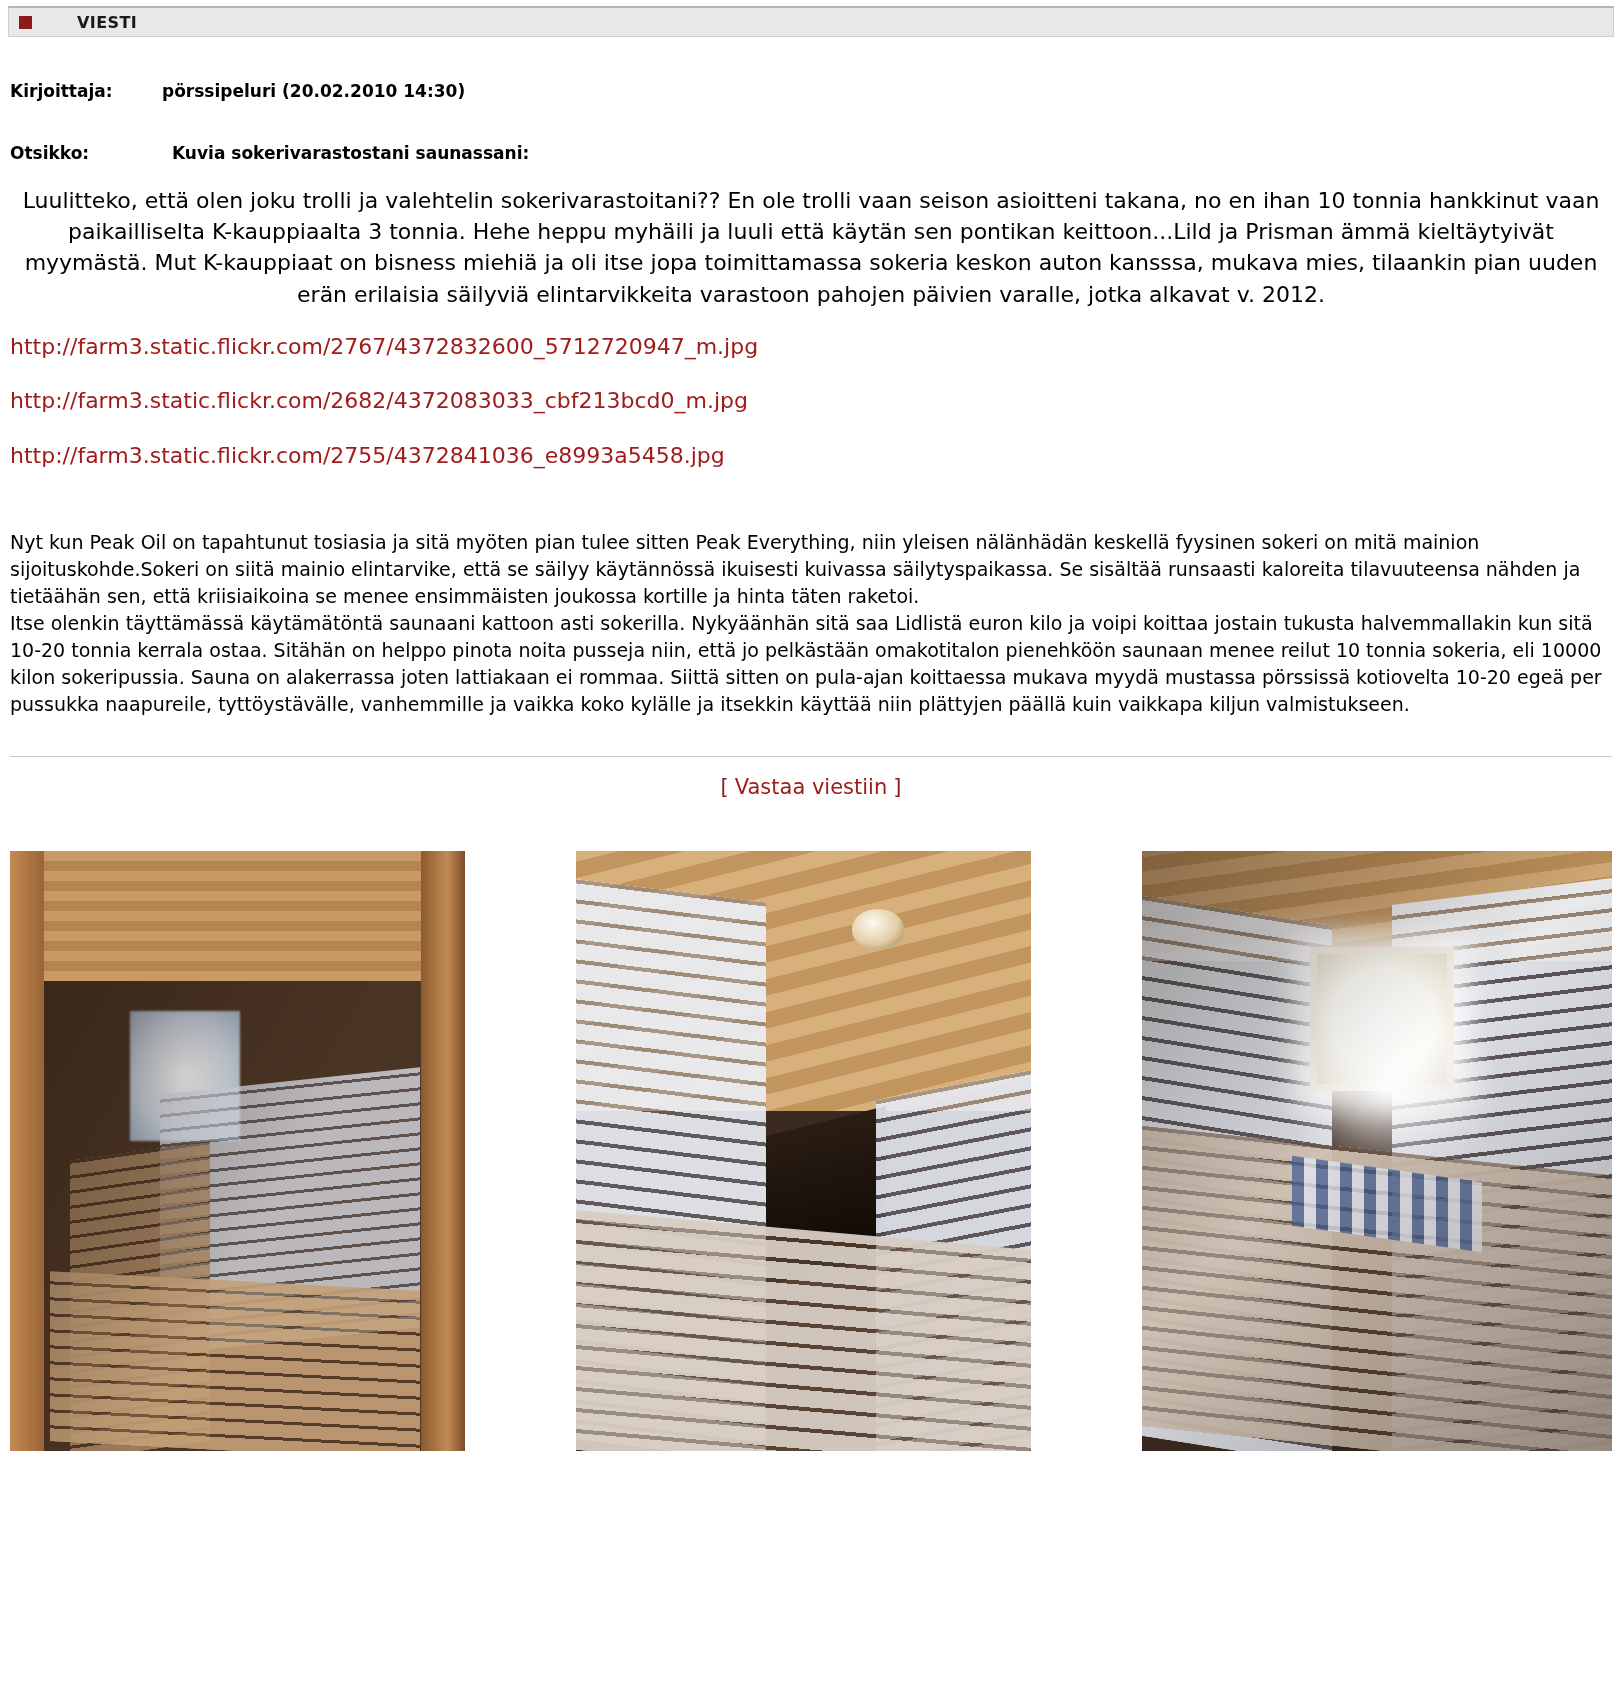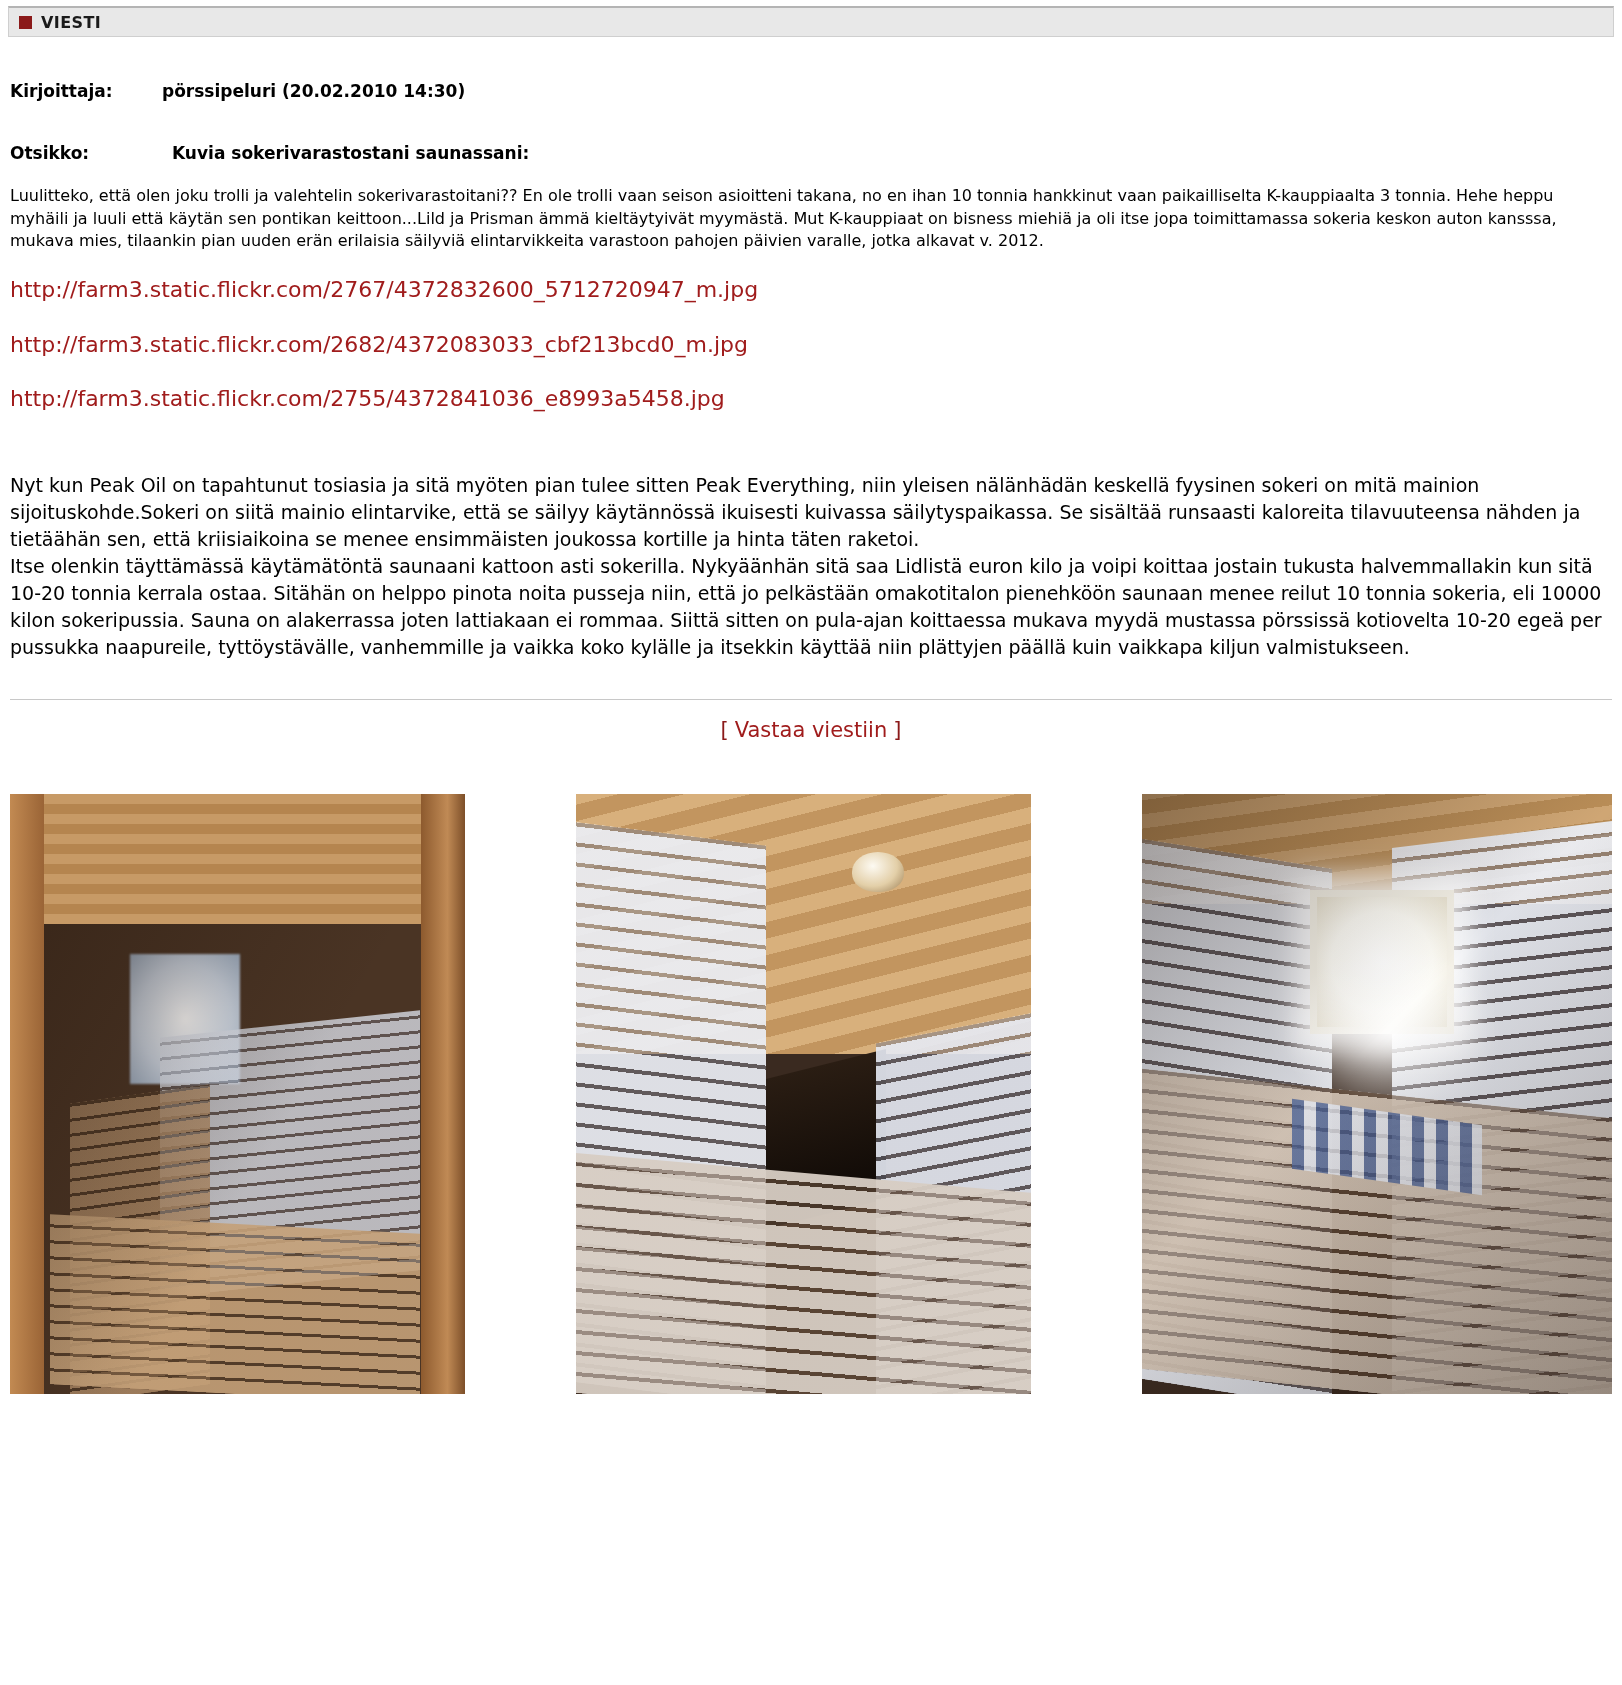--- a/index.html
+++ b/index.html
@@ -22,20 +22,21 @@
     margin: 6px 8px 16px 8px;
     background: #e8e8e8;
     border-top: 2px solid #b4b4b4;
     border-left: 1px solid #cfcfcf;
     border-right: 1px solid #cfcfcf;
     border-bottom: 1px solid #cfcfcf;
     height: 28px;
     display: flex;
     align-items: center;
     padding-left: 10px;
+    gap: 36px;
   }
   .msg-header .sq {
     width: 13px;
     height: 13px;
     background: #8b1a1a;
     display: inline-block;
     margin-right: 9px;
   }
   .msg-header .ttl {
     font-size: 16px;
@@ -59,23 +60,23 @@
   }
   .meta-value {
     font-weight: bold;
     margin-top: 28px;
   }
   .meta-row.title-row .meta-value { padding-left: 10px; }
 
   
   .body-text {
     margin: 22px 10px 0 10px;
-    font-size: 16px;
+    font-size: 22px;
     line-height: 1.42;
-    text-align: left;
+    text-align: center;
   }
   .links {
     margin: 24px 10px 0 10px;
   }
   .links a {
     display: block;
     color: #a01c1c;
     font-size: 22px;
     text-decoration: none;
     margin-bottom: 28px;

